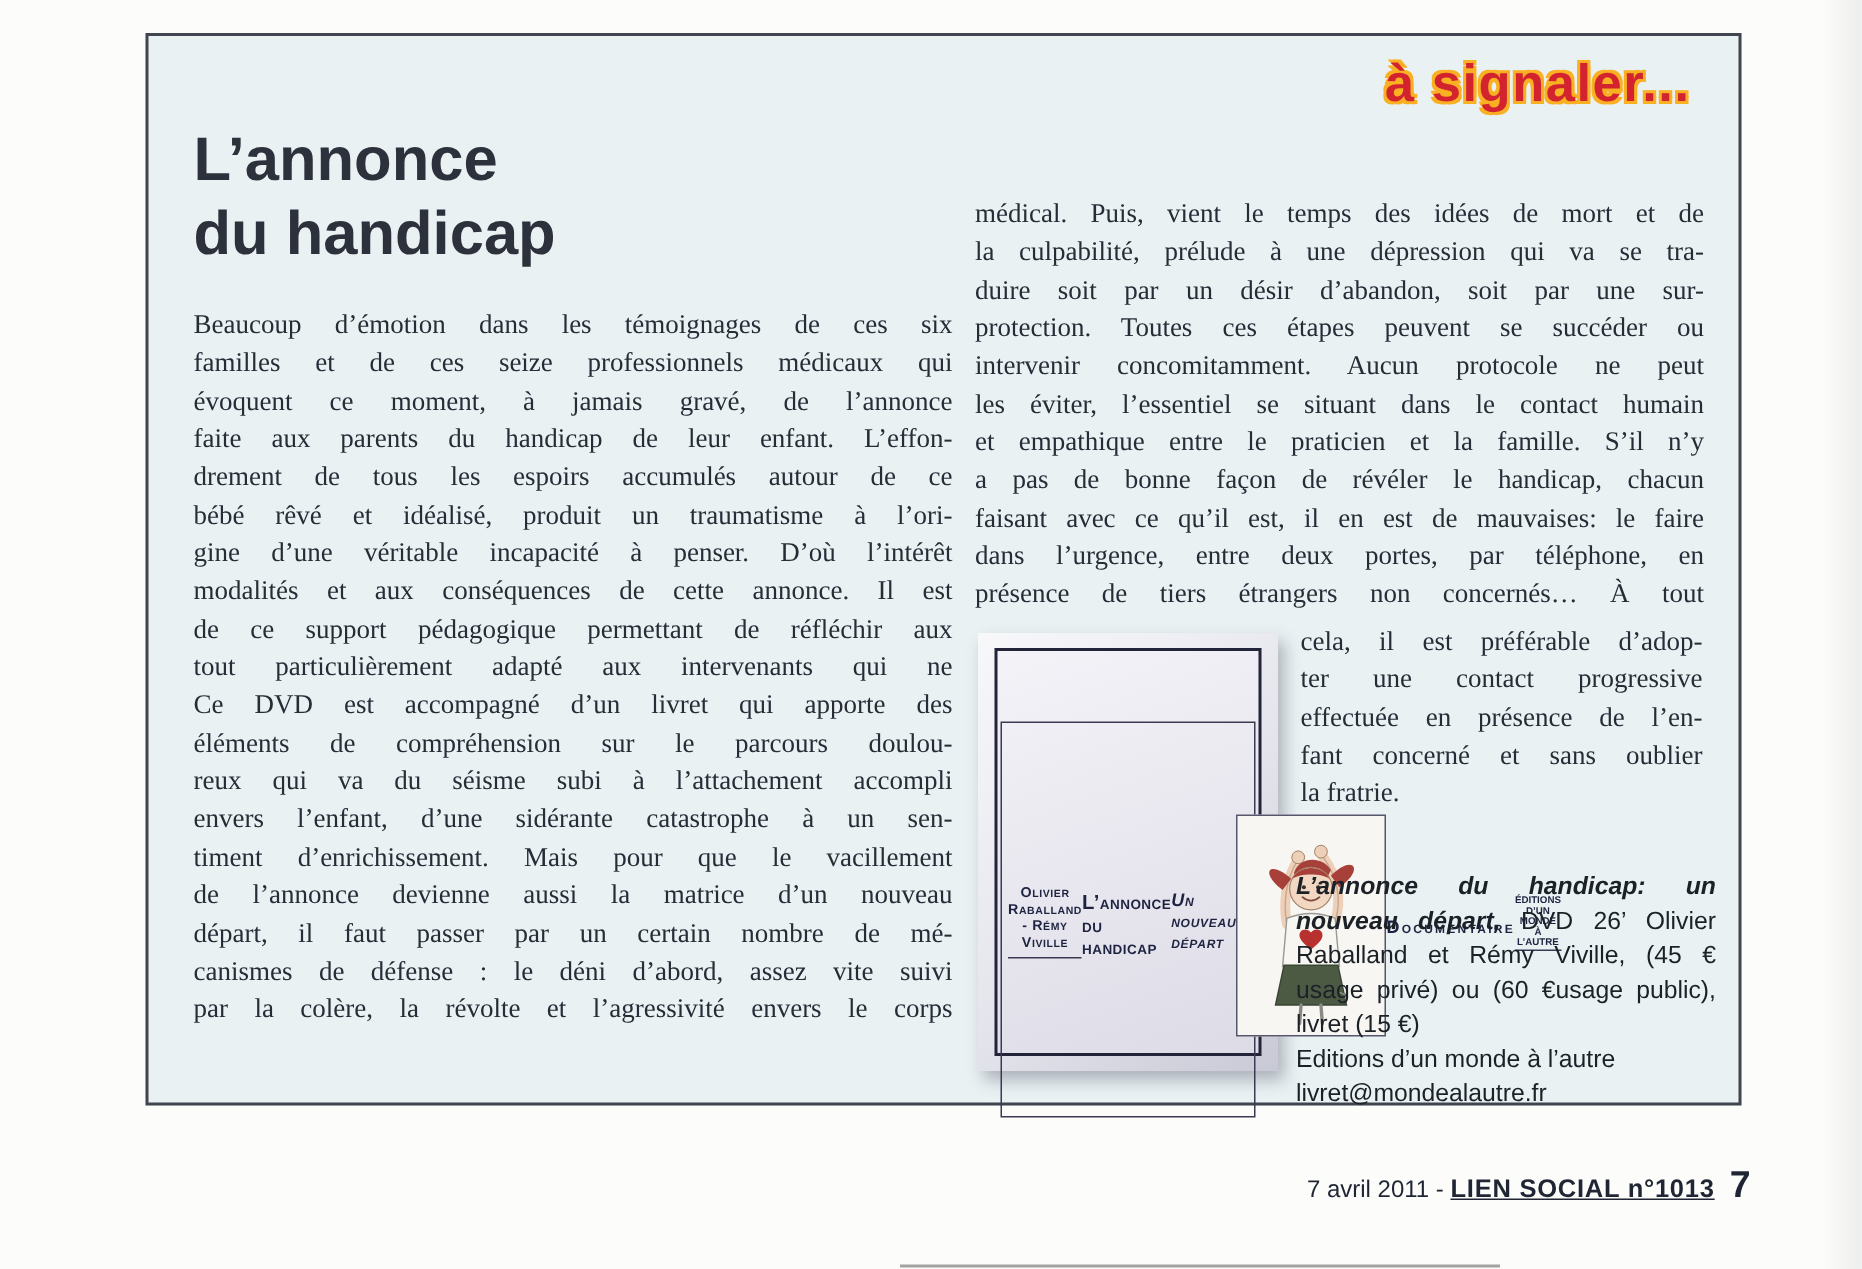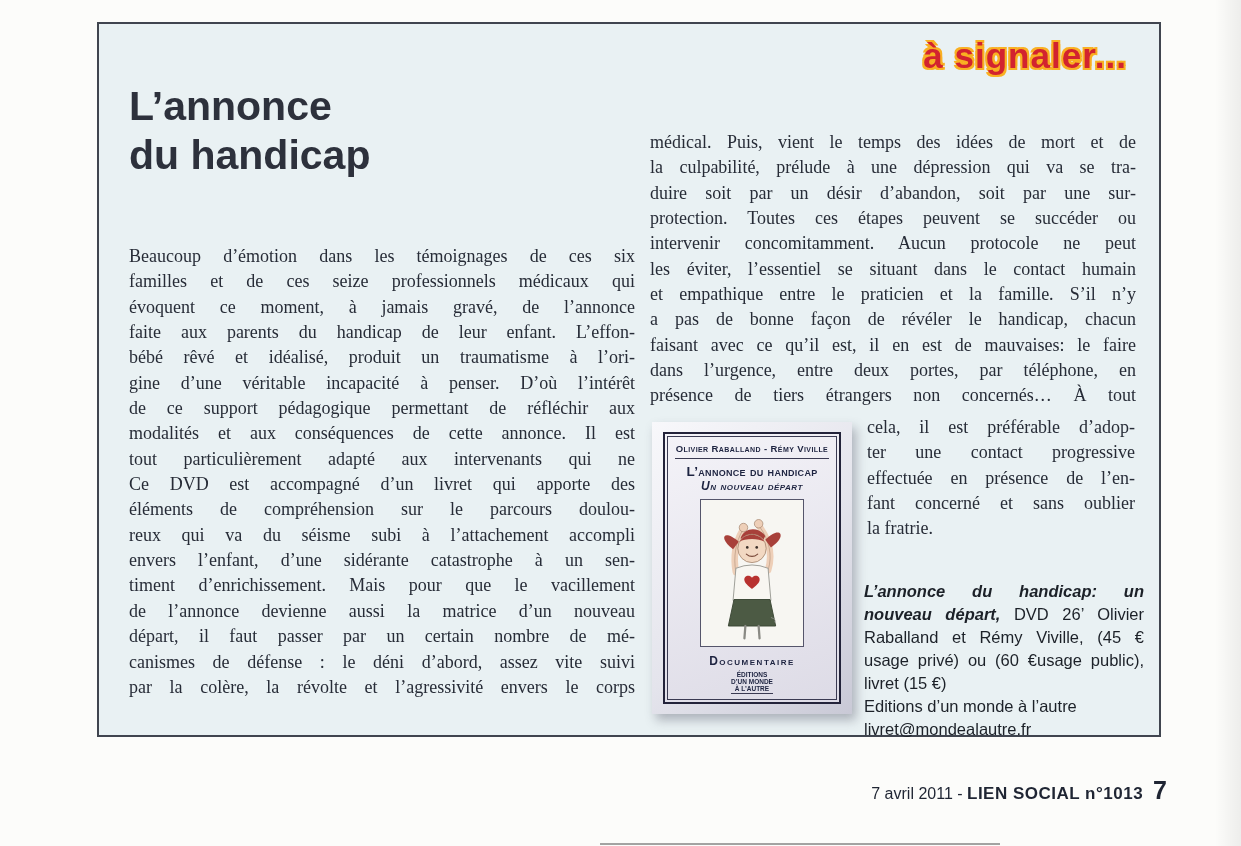--- a/index.html
+++ b/index.html
@@ -16,51 +16,51 @@
     color:#d2232f;letter-spacing:1px;
     text-shadow:-2px -2px 0 #f9b022,2px -2px 0 #f9b022,-2px 2px 0 #f9b022,2px 2px 0 #f9b022;}
 
   .title{position:absolute;left:30px;top:58px;margin:0;font-weight:600;color:#2d313c;}
   .title-line{font-size:41px;line-height:49px;letter-spacing:0px;}
 
   .col{position:absolute;font-family:"Liberation Serif",serif;font-size:18px;
     line-height:25.35px;color:#272c37;}
   .col .line{text-align:justify;text-align-last:justify;white-space:normal;}
   .col.short-last .line:last-child{text-align-last:left;}
-  .col-left{left:30px;top:180px;width:506px;margin-top:40px;}
+  .col-left{left:30px;top:180px;width:506px;}
   .col-right{left:551px;top:106px;width:486px;}
   .col-wrap{left:768px;top:391px;width:268px;}
 
   
   .dvd-photo{position:absolute;left:553px;top:398px;width:200px;height:292px;
     background:linear-gradient(135deg,#f8f8fb 0%,#e4e4ec 55%,#c9c9d6 100%);
     box-shadow:4px 6px 10px rgba(60,60,80,.35);box-sizing:border-box;padding:10px 11px;}
   .dvd-cover{width:100%;height:100%;box-sizing:border-box;border:2px solid #23233a;padding:2px;
     background:linear-gradient(160deg,#f4f3f8,#dddbe6);}
   .dvd-cover-inner{width:100%;height:100%;box-sizing:border-box;border:1px solid #3a3a52;
-    display:flex;flex-direction:column;align-items:center;padding:6px 4px 4px;color:#1d2340;}
+    display:flex;align-items:center;padding:6px 4px 4px;color:#1d2340;margin-top:45px;}
   .dvd-authors{font-size:9.5px;font-weight:bold;font-variant:small-caps;letter-spacing:.4px;
     border-bottom:1px solid #3a3a52;padding-bottom:4px;width:96%;text-align:center;}
   .dvd-title{font-size:13.5px;font-weight:bold;font-variant:small-caps;margin-top:5px;letter-spacing:.3px;}
   .dvd-subtitle{font-size:12px;font-weight:bold;font-style:italic;font-variant:small-caps;letter-spacing:.5px;}
   .dvd-art{margin-top:6px;border:1px solid #55556b;background:#f7f6f2;width:102px;height:146px;
     display:flex;align-items:center;justify-content:center;}
   .dvd-genre{font-size:12px;font-weight:bold;font-variant:small-caps;letter-spacing:1.5px;margin-top:7px;}
   .dvd-pub{margin-top:3px;font-size:6.5px;font-weight:bold;text-transform:uppercase;line-height:7px;
     text-align:center;border-bottom:1px solid #3a3a52;padding-bottom:1px;}
 
   .caption{position:absolute;left:765px;top:556px;width:280px;font-size:16.5px;
     line-height:23px;color:#1c2128;}
   .caption p{margin:0;text-align:justify;}
   .caption .cap-bold{font-weight:bold;font-style:italic;}
   .caption .cap-line{text-align:left;}
 
   .footer{position:absolute;left:0;top:776px;width:1167px;text-align:right;color:#1f2533;}
   .footer .f-date{font-size:16px;}
-  .footer .f-mag{font-size:17px;font-weight:bold;letter-spacing:.5px;}
+  .footer .f-mag{font-size:17px;font-weight:bold;letter-spacing:.5px;text-decoration:underline;}
   .footer .f-page{font-size:25px;font-weight:bold;margin-left:10px;}
 </style>
 </head>
 <body>
 
 <div class="page">
 
   <div class="content-box">
 
     <div class="signal">à signaler...</div>
@@ -68,24 +68,25 @@
     <h1 class="title">
         <div class="title-line">L’annonce</div>
         <div class="title-line">du handicap</div>
       </h1>
 
     <div class="col col-left">
         <div class="line">Beaucoup d’émotion dans les témoignages de ces six</div>
         <div class="line">familles et de ces seize professionnels médicaux qui</div>
         <div class="line">évoquent ce moment, à jamais gravé, de l’annonce</div>
         <div class="line">faite aux parents du handicap de leur enfant. L’effon-</div>
+        <div class="line">drement de tous les espoirs accumulés autour de ce</div>
         <div class="line">bébé rêvé et idéalisé, produit un traumatisme à l’ori-</div>
         <div class="line">gine d’une véritable incapacité à penser. D’où l’intérêt</div>
+        <div class="line">modalités et aux conséquences de cette annonce. Il est</div>
         <div class="line">de ce support pédagogique permettant de réfléchir aux</div>
-        <div class="line">modalités et aux conséquences de cette annonce. Il est</div>
         <div class="line">tout particulièrement adapté aux intervenants qui ne</div>
         <div class="line">Ce DVD est accompagné d’un livret qui apporte des</div>
         <div class="line">éléments de compréhension sur le parcours doulou-</div>
         <div class="line">reux qui va du séisme subi à l’attachement accompli</div>
         <div class="line">envers l’enfant, d’une sidérante catastrophe à un sen-</div>
         <div class="line">timent d’enrichissement. Mais pour que le vacillement</div>
         <div class="line">de l’annonce devienne aussi la matrice d’un nouveau</div>
         <div class="line">départ, il faut passer par un certain nombre de mé-</div>
         <div class="line">canismes de défense : le déni d’abord, assez vite suivi</div>
         <div class="line">par la colère, la révolte et l’agressivité envers le corps</div>

